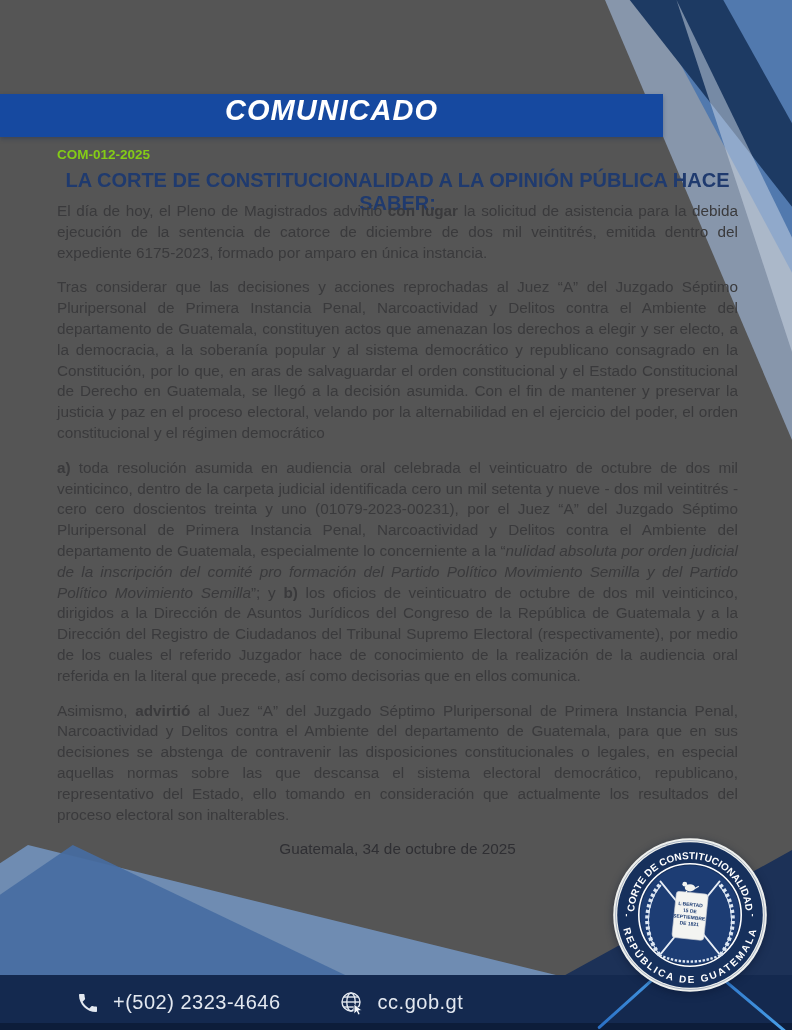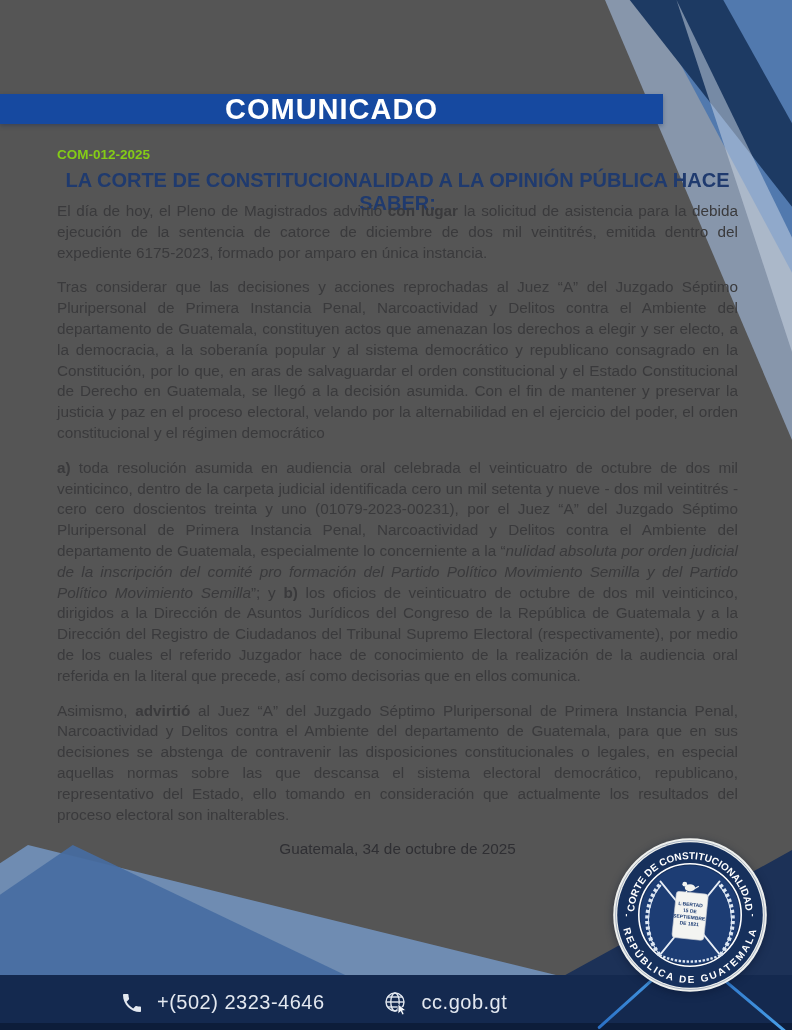--- a/index.html
+++ b/index.html
@@ -31,25 +31,26 @@
   .deco-tr .l2{background:#4e77ae;opacity:.95;clip-path:polygon(47% 0,100% 0,100% 62%);}
   .deco-tr .l3{background:#1d3a63;clip-path:polygon(41% 0,75% 0,100% 28%,100% 47%);}
   .deco-tr .l4{background:#cfd9e8;opacity:.5;clip-path:polygon(58% 0,100% 54%,100% 80%);}
   .deco-bl{left:0;top:845px;width:560px;height:131px;z-index:1;}
   .deco-bl .b1{background:#7292bc;opacity:.9;clip-path:polygon(5% 0,100% 100%,0 100%,0 14%);}
   .deco-bl .b2{background:#466ca2;opacity:.92;clip-path:polygon(13% 0,62% 100%,0 100%,0 38%);}
   .deco-br{right:0;top:836px;width:245px;height:141px;z-index:1;}
   .deco-br .c1{background:#1c3157;clip-path:polygon(100% 10%,100% 100%,6% 100%);}
   
   .banner{
-    position:absolute;left:0;top:94px;width:663px;height:30px;
+    position:absolute;left:0;top:94px;width:663px;height:43px;
     background:var(--banner-blue);
-    display:flex;align-items:center;justify-content:center;
+    display:flex;align-items:flex-start;justify-content:center;
     box-shadow:0 2px 4px rgba(20,40,80,.35);
     z-index:2;
+    font-style:italic;
   }
   .banner-title{color:#ffffff;font-weight:bold;font-size:29px;letter-spacing:1px;}
   
   .doc-number{position:absolute;left:57px;top:147px;font-size:13.5px;font-weight:600;color:#84cc16;z-index:2;}
   .heading{position:absolute;left:57px;top:169px;width:681px;text-align:center;
     font-size:20px;font-weight:bold;color:var(--heading-navy);z-index:2;}
   
   .body{
     position:absolute;left:57px;top:201px;width:681px;
     font-size:15.3px;line-height:1.36;color:var(--body-text);
@@ -64,21 +65,21 @@
     filter:drop-shadow(0 2px 4px rgba(5,15,40,.45));}
   
   .footer-bar{position:absolute;left:0;top:975px;width:100%;height:55px;background:var(--footer-navy);z-index:3;}
   .footer-strip{position:absolute;left:0;bottom:0;width:100%;height:7px;background:#0d1d3a;z-index:4;}
   .accent-line{position:absolute;height:2.5px;background:linear-gradient(90deg,#2a6fc4,#49a0e8);
     transform-origin:left center;z-index:5;border-radius:2px;}
   .accent-line-1{left:598px;top:1027px;width:94px;transform:rotate(-42deg);}
   .accent-line-2{left:708px;top:965px;width:101px;transform:rotate(40deg);}
   .footer{
     position:absolute;left:0;top:975px;height:55px;width:600px;
-    display:flex;align-items:center;gap:58px;padding-left:120px;z-index:5;
+    display:flex;align-items:center;gap:58px;padding-left:76px;z-index:5;
     color:#e3e8f0;font-size:20px;letter-spacing:.5px;font-weight:500;
   }
   .footer-item{display:flex;align-items:center;gap:13px;}
   .footer-item svg{display:block;}
 </style>
 </head>
 <body>
 
 <div class="page">
 

